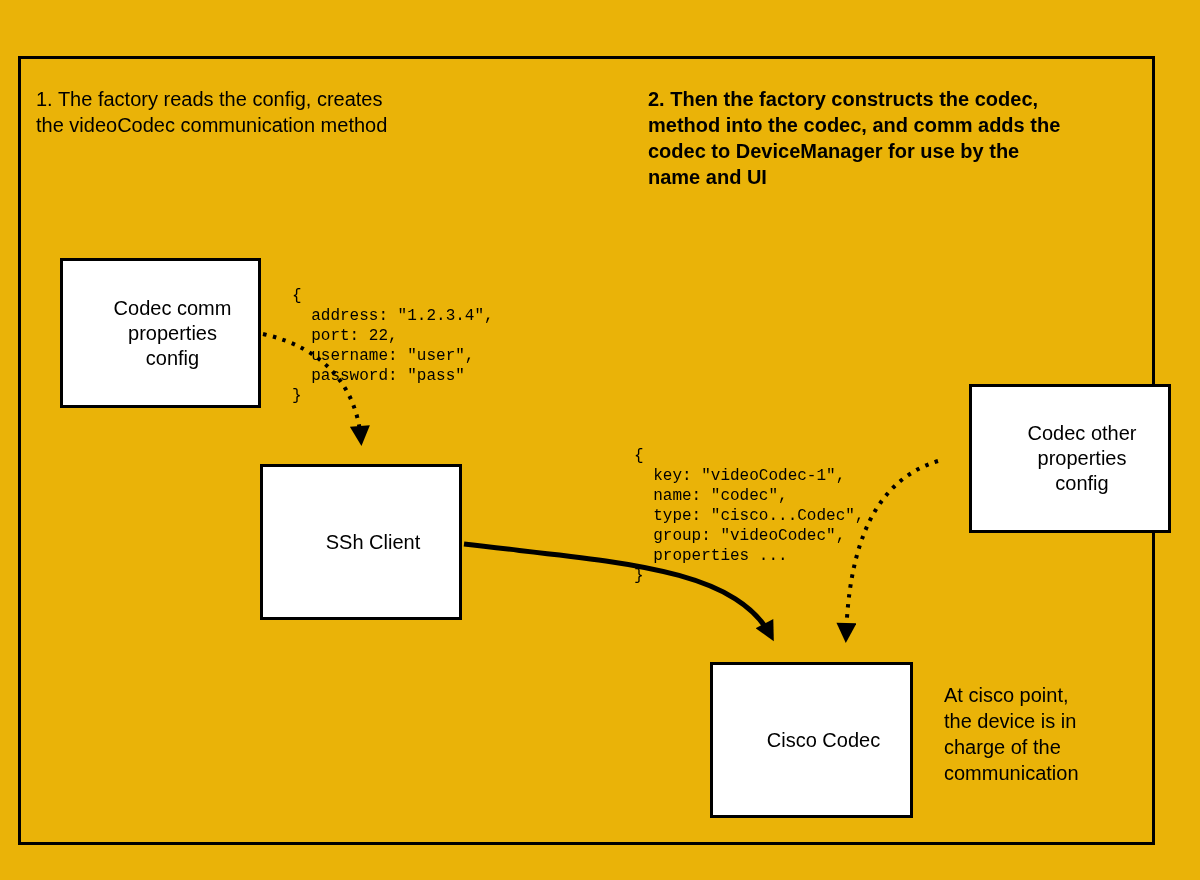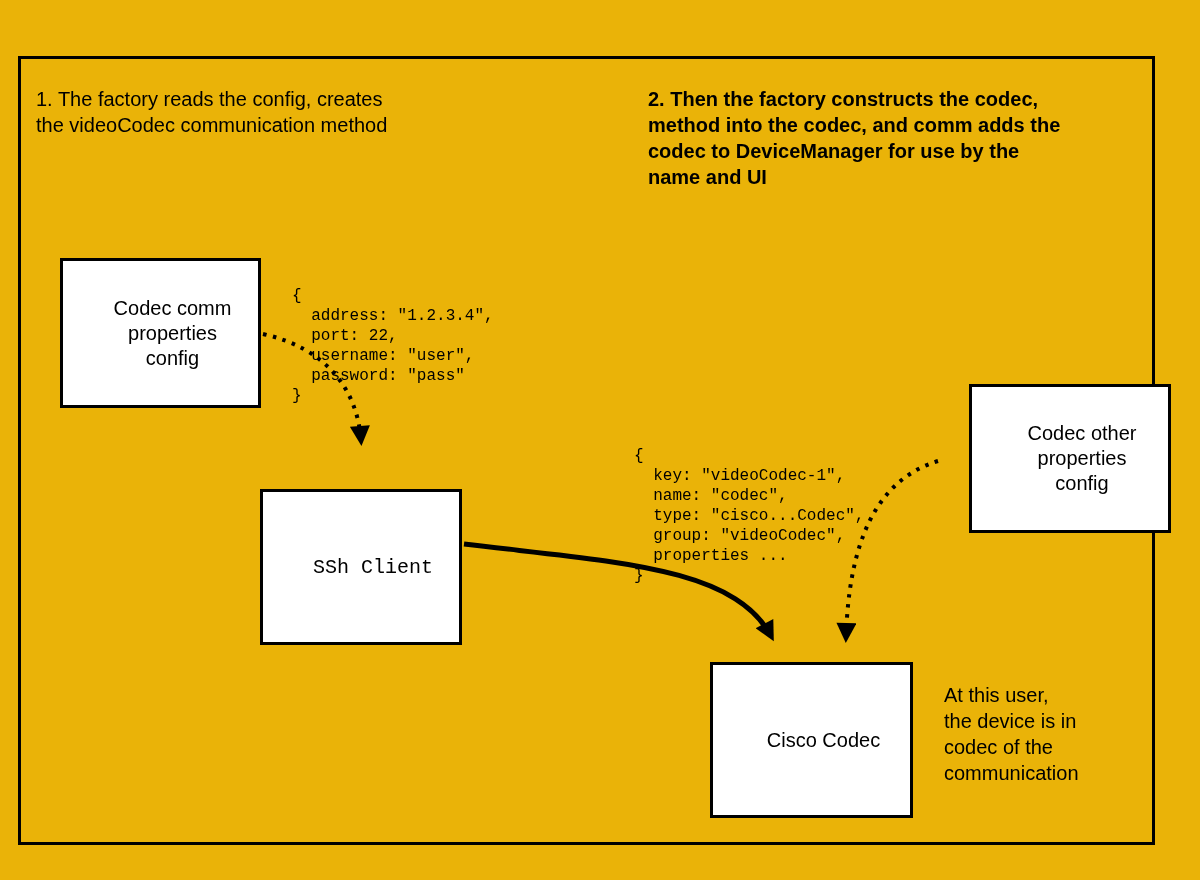--- a/index.html
+++ b/index.html
@@ -48,21 +48,21 @@
     display: flex;
     align-items: center;
     justify-content: center;
     text-align: center;
     font-size: 20px;
     line-height: 25px;
     padding-left: 24px;
   }
   .node-label { max-width: 125px; display: inline-block; }
   .node-comm-config  { left: 60px;  top: 258px; width: 201px; height: 150px; }
-  .node-ssh-client   { left: 260px; top: 489px; width: 202px; height: 156px; font-family: Liberation Mono, monospace; }
+  .node-ssh-client   { left: 260px; top: 464px; width: 202px; height: 156px; }
   .node-other-config { left: 939px; top: 384px; width: 202px; height: 149px; margin-left: 30px; }
   .node-cisco-codec  { left: 710px; top: 662px; width: 203px; height: 156px; justify-content: center; }
   .connectors {
     position: absolute;
     left: 0; top: 0;
     width: 1200px; height: 880px;
     pointer-events: none;
   }
   .arrow-dotted {
     fill: none;
@@ -120,23 +120,23 @@
 
   <div class="node node-other-config">
     <span class="node-label">Codec other properties config</span>
   </div>
 
   <div class="node node-cisco-codec">
     <span class="node-label">Cisco Codec</span>
   </div>
 
   <div class="note note-final">
-    <div>At this user,</div>
+    <div>At cisco point,</div>
     <div>the device is in</div>
-    <div>codec of the</div>
+    <div>charge of the</div>
     <div>communication</div>
   </div>
 
   <svg class="connectors" viewBox="0 0 1200 880" xmlns="http://www.w3.org/2000/svg">
     <defs>
       <marker id="arrowhead" viewBox="0 0 10 10" refX="7" refY="5" markerWidth="22" markerHeight="20" markerUnits="userSpaceOnUse" orient="auto">
         <path d="M 0 0 L 10 5 L 0 10 z" fill="#000000"></path>
       </marker>
     </defs>
 

